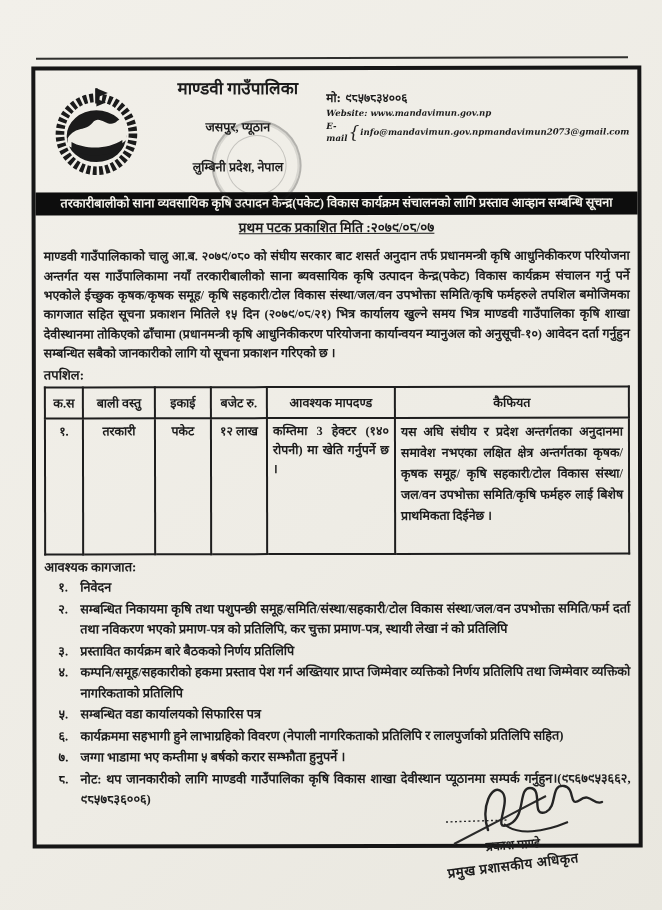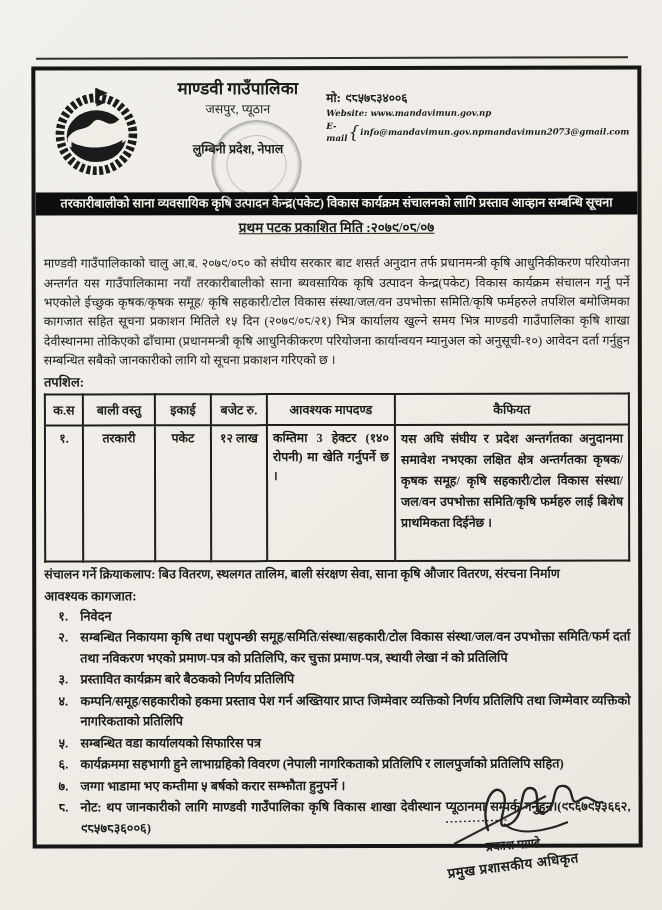--- a/index.html
+++ b/index.html
@@ -24,21 +24,21 @@
     padding:4px 8px 0 8px;
     transform:rotate(-.1deg);
     background:transparent;
   }
   
   .letterhead{position:relative;display:flex;align-items:flex-start;height:116px;}
   .logo{width:106px;flex:0 0 106px;display:flex;justify-content:center;padding-top:8px;}
   .head-center{flex:1;text-align:center;line-height:1.25;padding-top:4px;position:relative;}
   .org-name{font-size:17px;font-weight:bold;}
   .office-name{font-size:23px;font-weight:bold;margin-top:2px;letter-spacing:.5px;}
-  .addr1{font-size:12.5px;font-weight:normal;margin-top:3px;}
+  .addr1{font-size:12.5px;font-weight:bold;margin-top:21px;}
   .addr2{font-size:12.5px;font-weight:bold;margin-top:24px;}
   .seal{
     position:absolute;left:50%;top:46px;width:86px;height:86px;margin-left:-26px;
     border:2px solid rgba(40,40,40,.30);border-radius:50%;
     box-shadow:inset 0 0 0 2px rgba(40,40,40,.12);
     transform:rotate(-14deg);
     display:flex;align-items:center;justify-content:center;
     pointer-events:none;
   }
   .seal-inner{width:58px;height:58px;border:1px solid rgba(40,40,40,.22);border-radius:50%;}
@@ -58,21 +58,21 @@
     font-size:12.6px;font-weight:bold;
     text-align:center;padding:3px 4px 4px 4px;line-height:1.3;
   }
   .pub-line{
     text-align:center;font-size:13.5px;font-weight:bold;
     text-decoration:underline;margin:3px 0 2px 0;
   }
   
   .para{
     font-size:12.4px;line-height:19.3px;text-align:justify;
-    font-weight:400;margin-top:18px;
+    font-weight:700;margin-top:11px;
   }
   .tapsil{font-size:13px;font-weight:bold;margin:2px 0 3px 0;}
   
   table.spec{
     width:100%;border-collapse:collapse;table-layout:fixed;
     font-size:12.4px;font-weight:600;
   }
   table.spec th,table.spec td{border:2px solid #1e1e1e;padding:3px 5px;vertical-align:top;}
   table.spec th{font-weight:bold;text-align:center;font-size:12.6px;padding:6px 2px;}
   .col-sn{width:38px;}.col-crop{width:72px;}.col-unit{width:56px;}.col-budget{width:56px;}
@@ -173,23 +173,20 @@
           <td class="c">१.</td>
           <td class="c">तरकारी</td>
           <td class="c">पकेट</td>
           <td class="c">१२ लाख</td>
           <td class="criteria">कम्तिमा 3 हेक्टर (१४० रोपनी) मा खेति गर्नुपर्ने छ ।</td>
           <td class="remarks">यस अघि संघीय र प्रदेश अन्तर्गतका अनुदानमा समावेश नभएका लक्षित क्षेत्र अन्तर्गतका कृषक/कृषक समूह/ कृषि सहकारी/टोल विकास संस्था/जल/वन उपभोक्ता समिति/कृषि फर्महरु लाई बिशेष प्राथमिकता दिईनेछ ।</td>
         </tr>
       </tbody>
     </table>
 
-    <div class="activities">
-      <span class="lbl">संचालन गर्ने क्रियाकलाप:</span><span> बिउ वितरण, स्थलगत तालिम, बाली संरक्षण सेवा, साना कृषि औजार वितरण, संरचना निर्माण</span>
-    </div>
 
     <div class="docs-label">आवश्यक कागजात:</div>
 
     <div class="doc-list">
       <div class="doc-item">
         <span class="num">१.</span>
         <span class="txt">निवेदन</span>
       </div>
       <div class="doc-item">
         <span class="num">२.</span>

